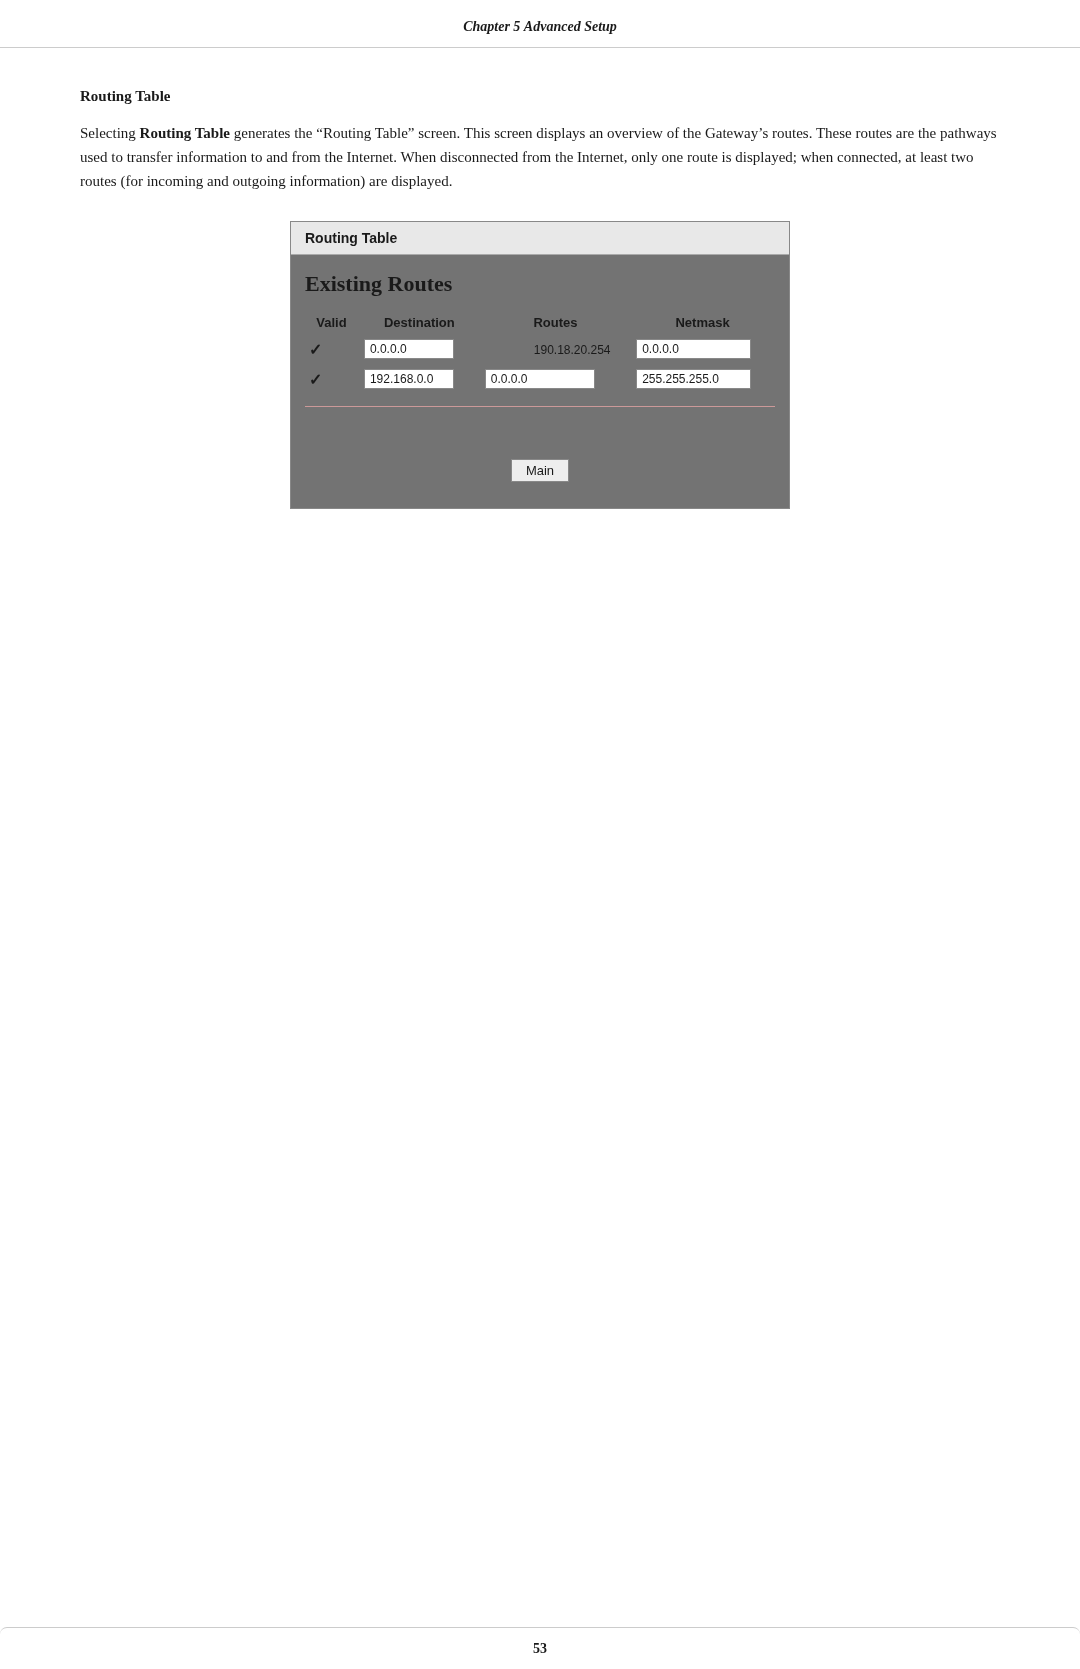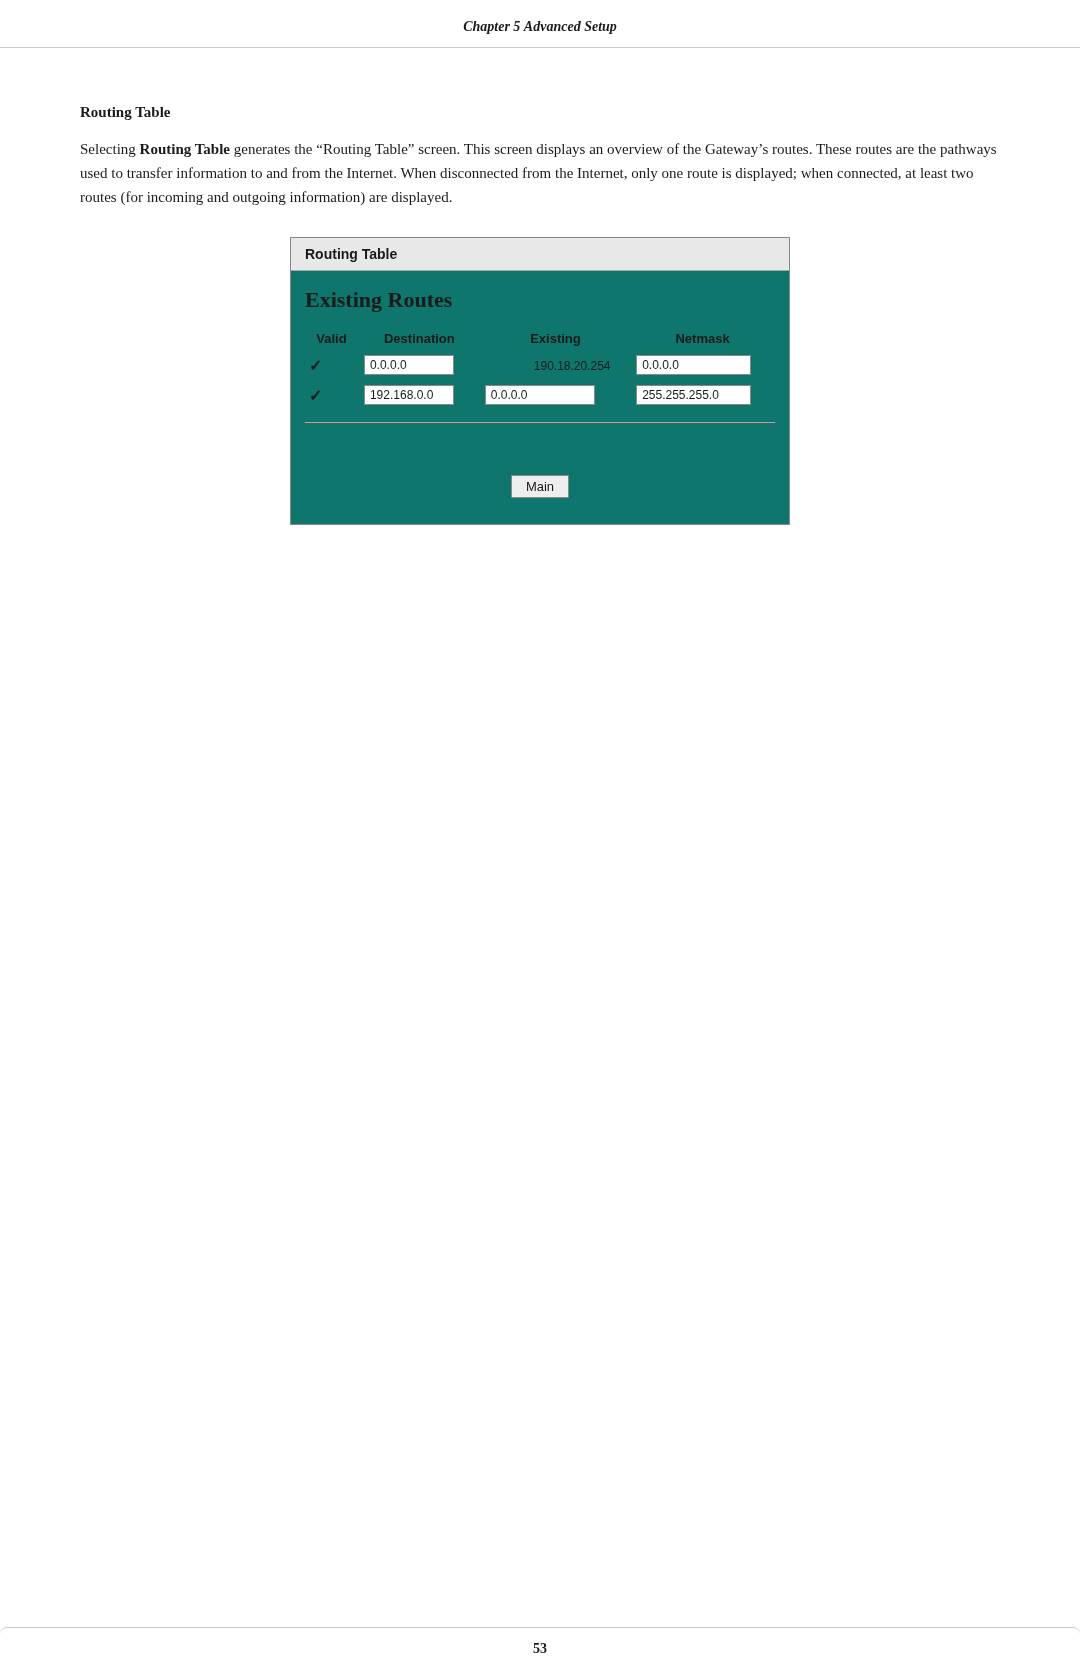--- a/index.html
+++ b/index.html
@@ -18,21 +18,20 @@
       position: relative;
     }
 
     .page-container {
       width: 1080px;
       min-height: 1669px;
       padding: 0;
       position: relative;
       display: flex;
       flex-direction: column;
-      gap: 16px;
     }
 
     
     .page-header {
       text-align: center;
       padding: 18px 80px 12px 80px;
       border-bottom: 1px solid #cccccc;
     }
 
     .chapter-title {
@@ -82,21 +81,21 @@
     .ui-box-header {
       background: #e8e8e8;
       padding: 8px 14px;
       border-bottom: 1px solid #aaaaaa;
       font-weight: bold;
       font-size: 14px;
       font-family: Arial, sans-serif;
     }
 
     .ui-box-body {
-      background: #0f766e;
+      background: #737373;
       padding: 16px 14px;
     }
 
     .existing-routes-title {
       font-size: 22px;
       font-weight: bold;
       font-family: Georgia, serif;
       margin-bottom: 14px;
       color: #1a1a1a;
     }
@@ -236,21 +235,21 @@
       </div>
 
       <div class="ui-box-body">
         <div class="existing-routes-title">Existing Routes</div>
 
         <table class="routes-table">
           <thead>
             <tr>
               <th class="col-valid">Valid</th>
               <th class="col-destination">Destination</th>
-              <th class="col-gateway">Existing</th>
+              <th class="col-gateway">Routes</th>
               <th class="col-netmask">Netmask</th>
             </tr>
           </thead>
           <tbody>
 
             <tr>
               <td class="col-valid">
                 <span class="checkmark">✓</span>
               </td>
               <td class="col-destination">

